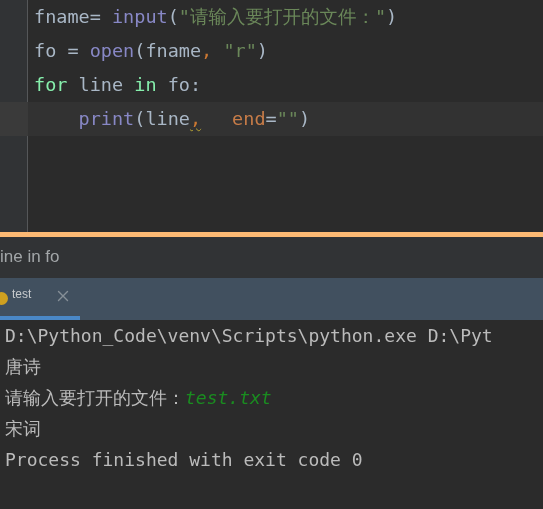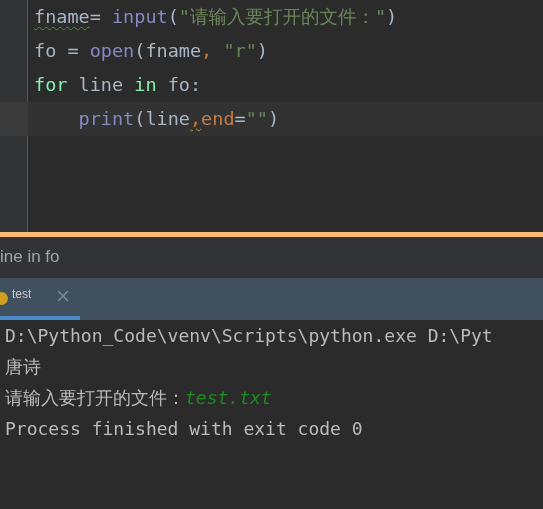--- a/index.html
+++ b/index.html
@@ -64,26 +64,25 @@
     width: 28px;
     height: 34px;
     background: #3a3a3a;
   }
 
   
   .tok-default { color: #a9b7c6; }
   .tok-func    { color: #8888c6; text-align: right; }
   .tok-string  { color: #6a8759; }
   .tok-kw      { color: #86efac; }
-  .tok-named   { color: #c77c48; }
+  .tok-named   { color: #c77c48; margin-left: 31px; }
   .tok-paren   { color: #a9b7c6; }
   .tok-comma   { color: #cc7832; }
 
   .sq-green {
-    text-decoration: underline;
     text-decoration-style: wavy;
     text-decoration-color: #4a8f3c;
     text-decoration-thickness: 1px;
     text-underline-offset: 3px;
   }
   .sq-yellow {
     text-decoration: underline;
     text-decoration-style: wavy;
     text-decoration-color: #b3a033;
     text-decoration-thickness: 1px;
@@ -212,14 +211,15 @@
       </svg>
     </div>
     <div id="tab-underline"></div>
   </div>
 </div>
 
 <div id="console-pane">
     <div class="console-line"><span>D:\Python_Code\venv\Scripts\python.exe D:\Pyt</span></div>
     <div class="console-line"><span>唐诗</span></div>
     <div class="console-line"><span>请输入要打开的文件：</span><span class="con-input">test.txt</span></div>
+    <div class="console-line"><span>宋词</span></div>
     <div class="console-line"><span>Process finished with exit code 0</span></div>
   </div>
 
 </body></html>

